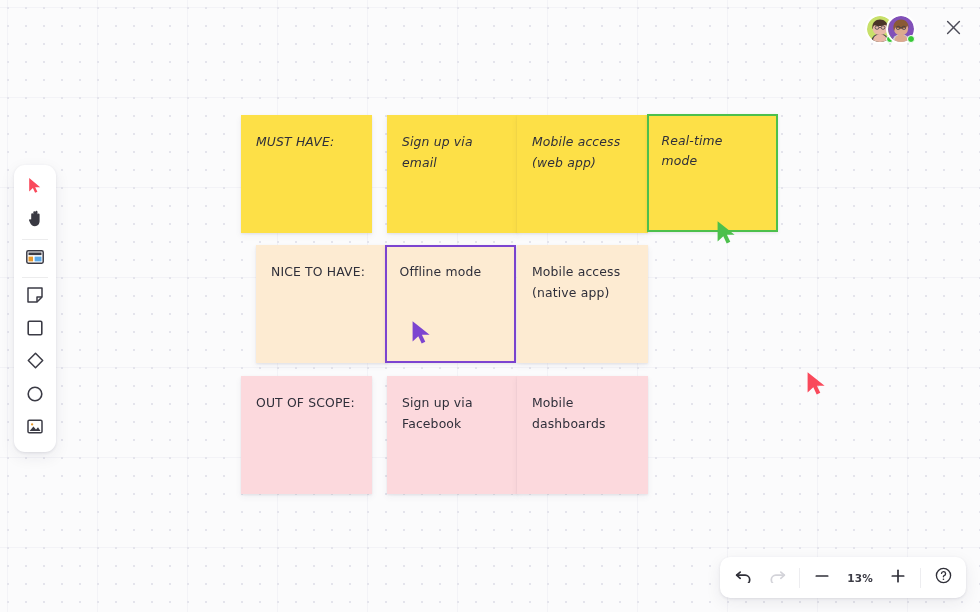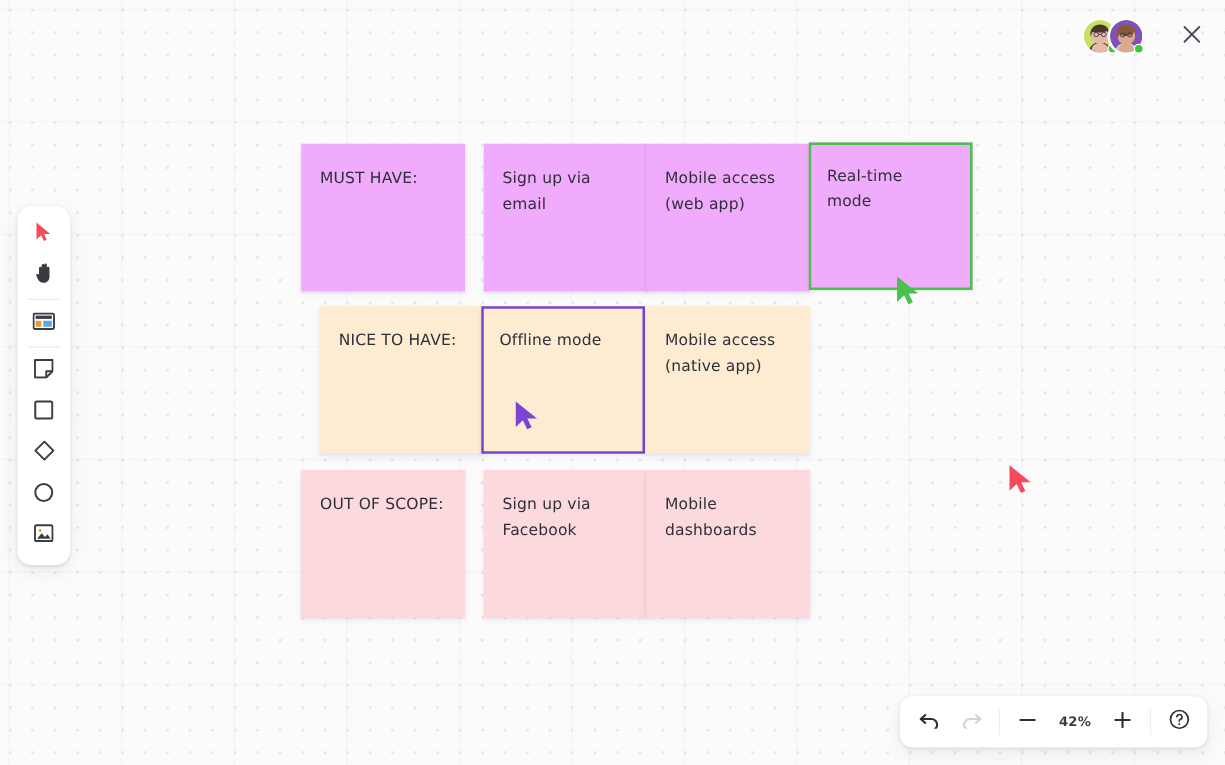--- a/index.html
+++ b/index.html
@@ -38,21 +38,21 @@
     padding: 17px 15px 12px 15px;
     font-family: "DejaVu Sans", sans-serif;
     font-size: 12.4px;
     line-height: 20.5px;
     color: #2f2f3a;
     letter-spacing: .15px;
     box-shadow: 0 1px 2px rgba(60,60,90,.10), 0 3px 7px rgba(60,60,90,.055);
     white-space: pre-line;
     overflow: hidden;
   }
-  .card.green  { background: #f0abfc; }
+  .card.green  { background: #fde047; font-style: italic; }
   .card.orange { background: #fdebd2; }
   .card.pink   { background: #fcd9dd; }
 
   .card.sel-green {
     border: 2.5px solid #4cc04c;
     padding: 14.5px 12.5px 9.5px 12.5px;
     box-shadow: 0 1px 3px rgba(60,60,90,.12);
   }
   .card.sel-purple {
     border: 2.5px solid #7c44d0;
@@ -309,21 +309,21 @@
   <div class="bb-div"></div>
 
   <div class="bb-btn" title="Zoom out">
     <span>
       <svg width="14" height="14" viewBox="0 0 14 14">
         <line x1="1.3" y1="7" x2="12.7" y2="7" stroke="#2f2f38" stroke-width="1.7" stroke-linecap="round"></line>
       </svg>
     </span>
   </div>
 
-  <div id="zoom-level">42%</div>
+  <div id="zoom-level">13%</div>
 
   <div class="bb-btn" title="Zoom in">
     <span>
       <svg width="14" height="14" viewBox="0 0 14 14">
         <line x1="1.3" y1="7" x2="12.7" y2="7" stroke="#2f2f38" stroke-width="1.7" stroke-linecap="round"></line>
         <line x1="7" y1="1.3" x2="7" y2="12.7" stroke="#2f2f38" stroke-width="1.7" stroke-linecap="round"></line>
       </svg>
     </span>
   </div>
 

